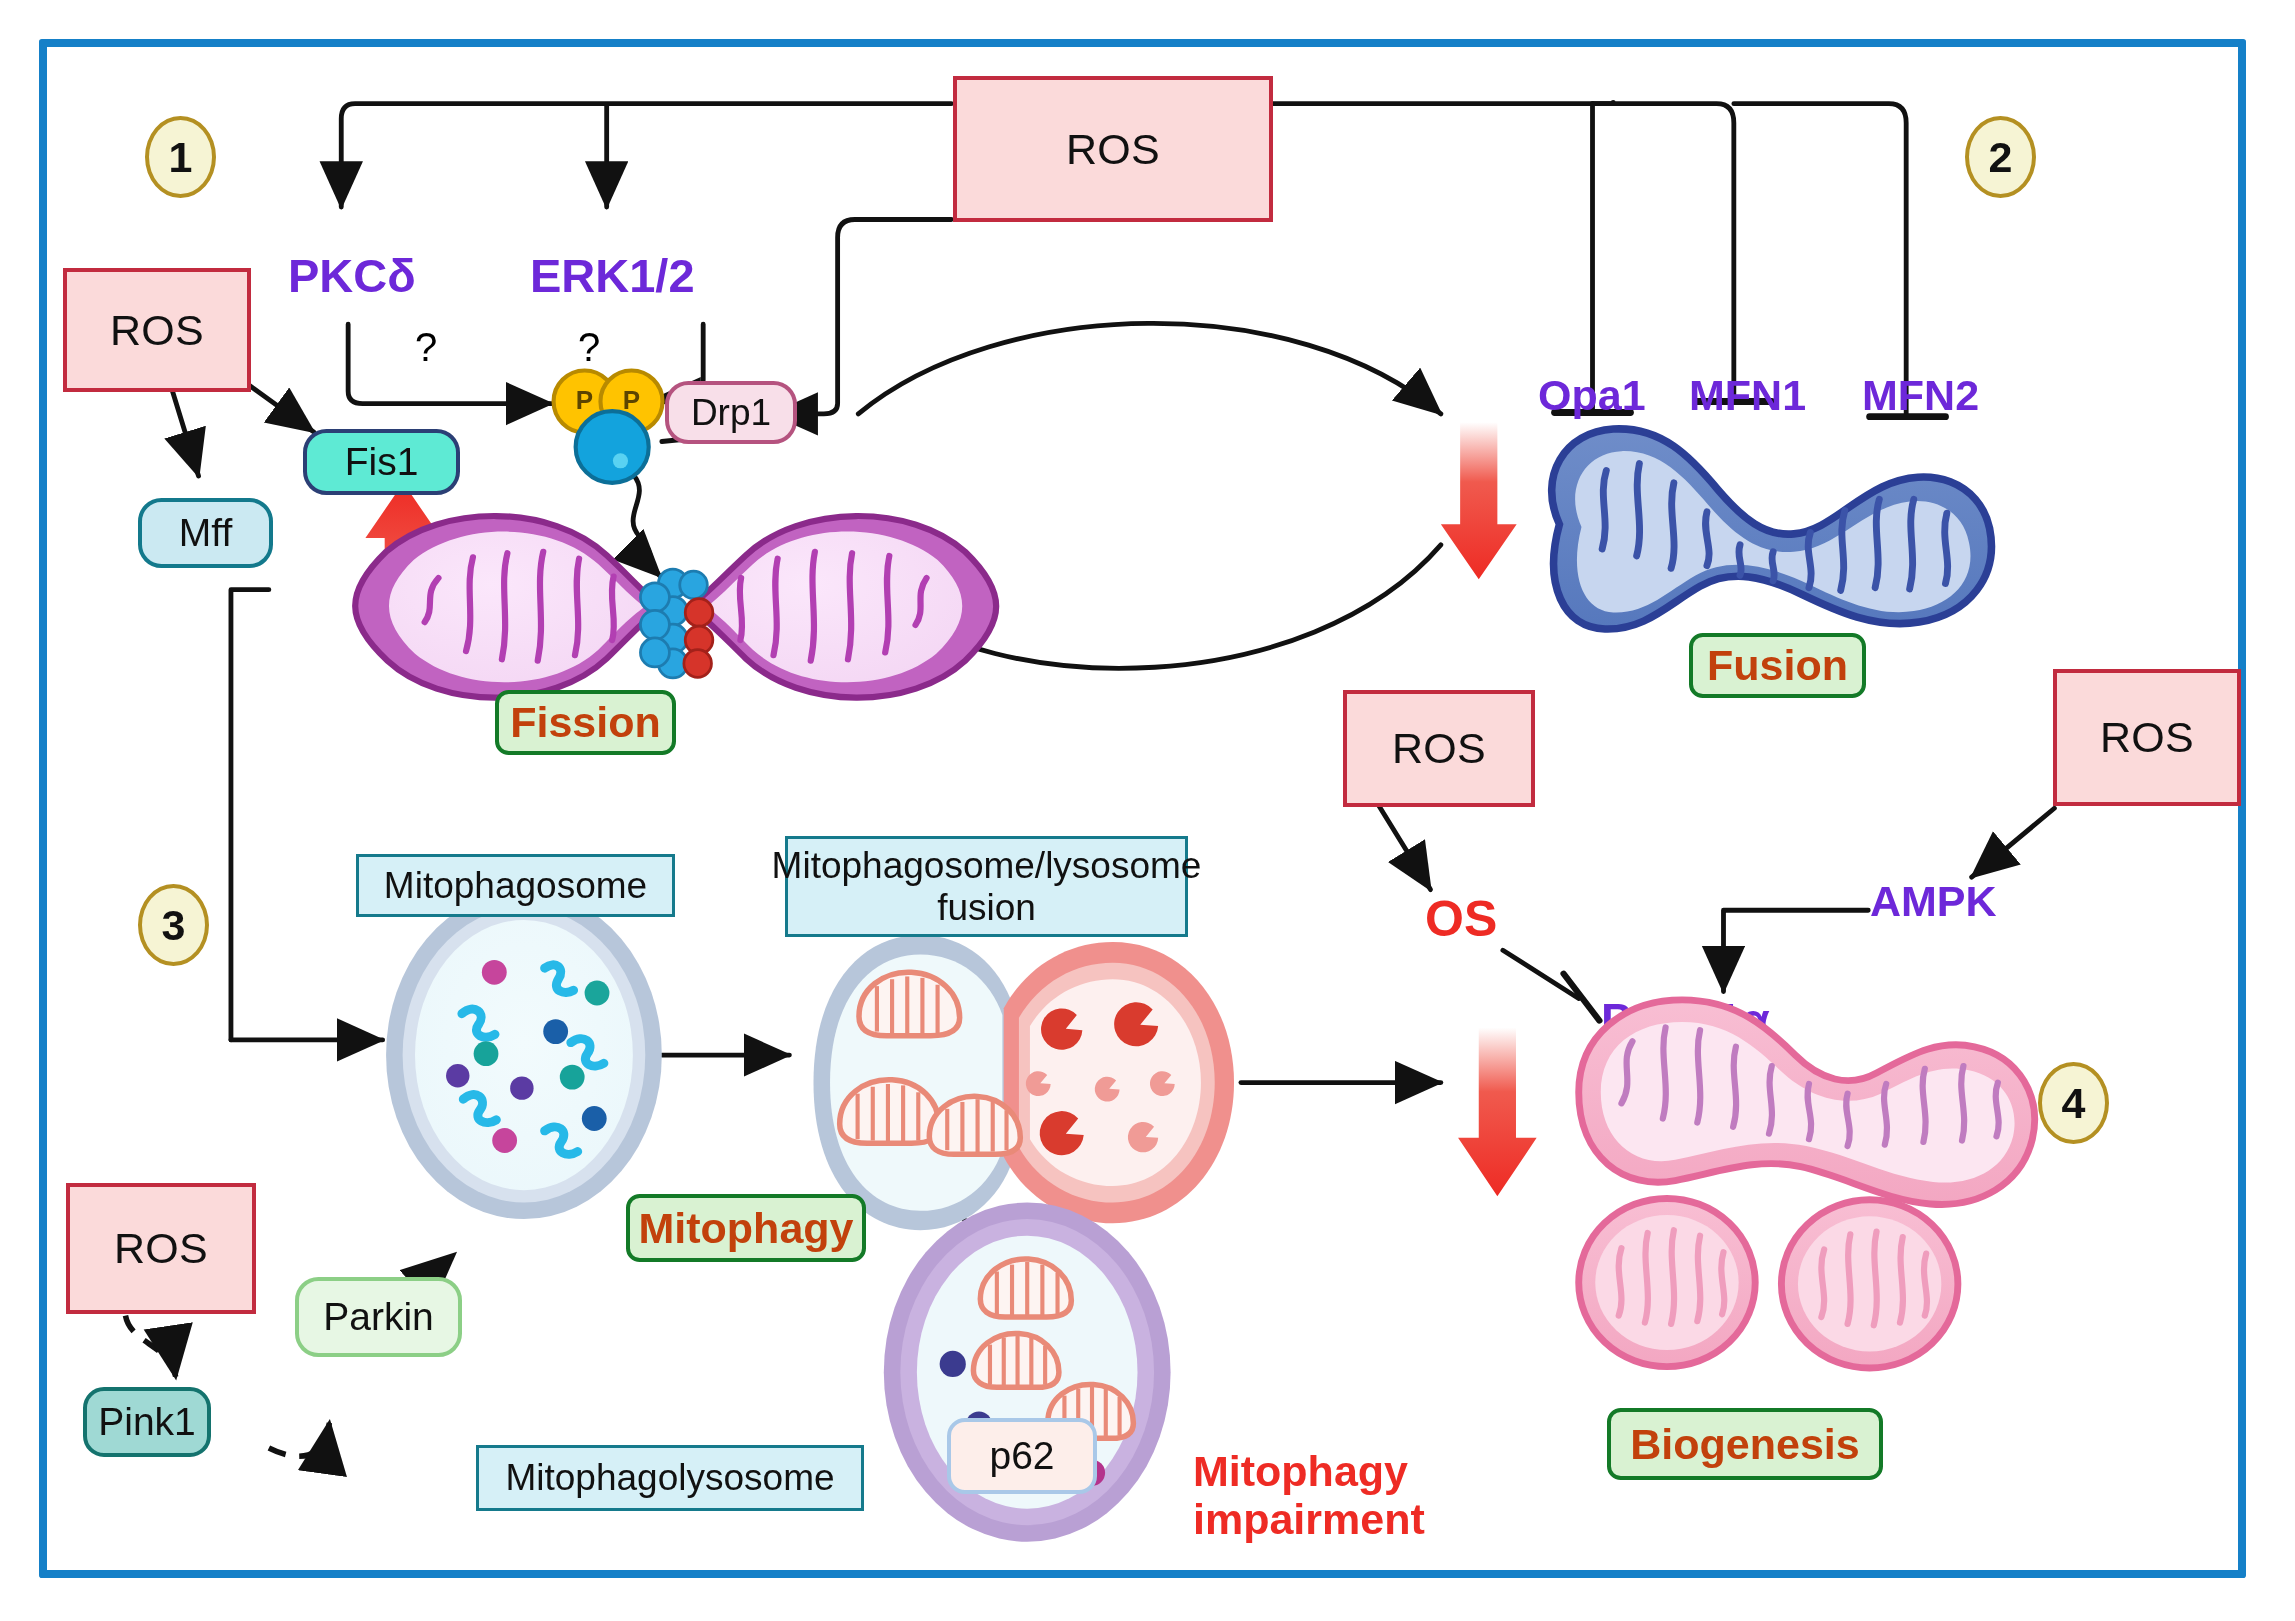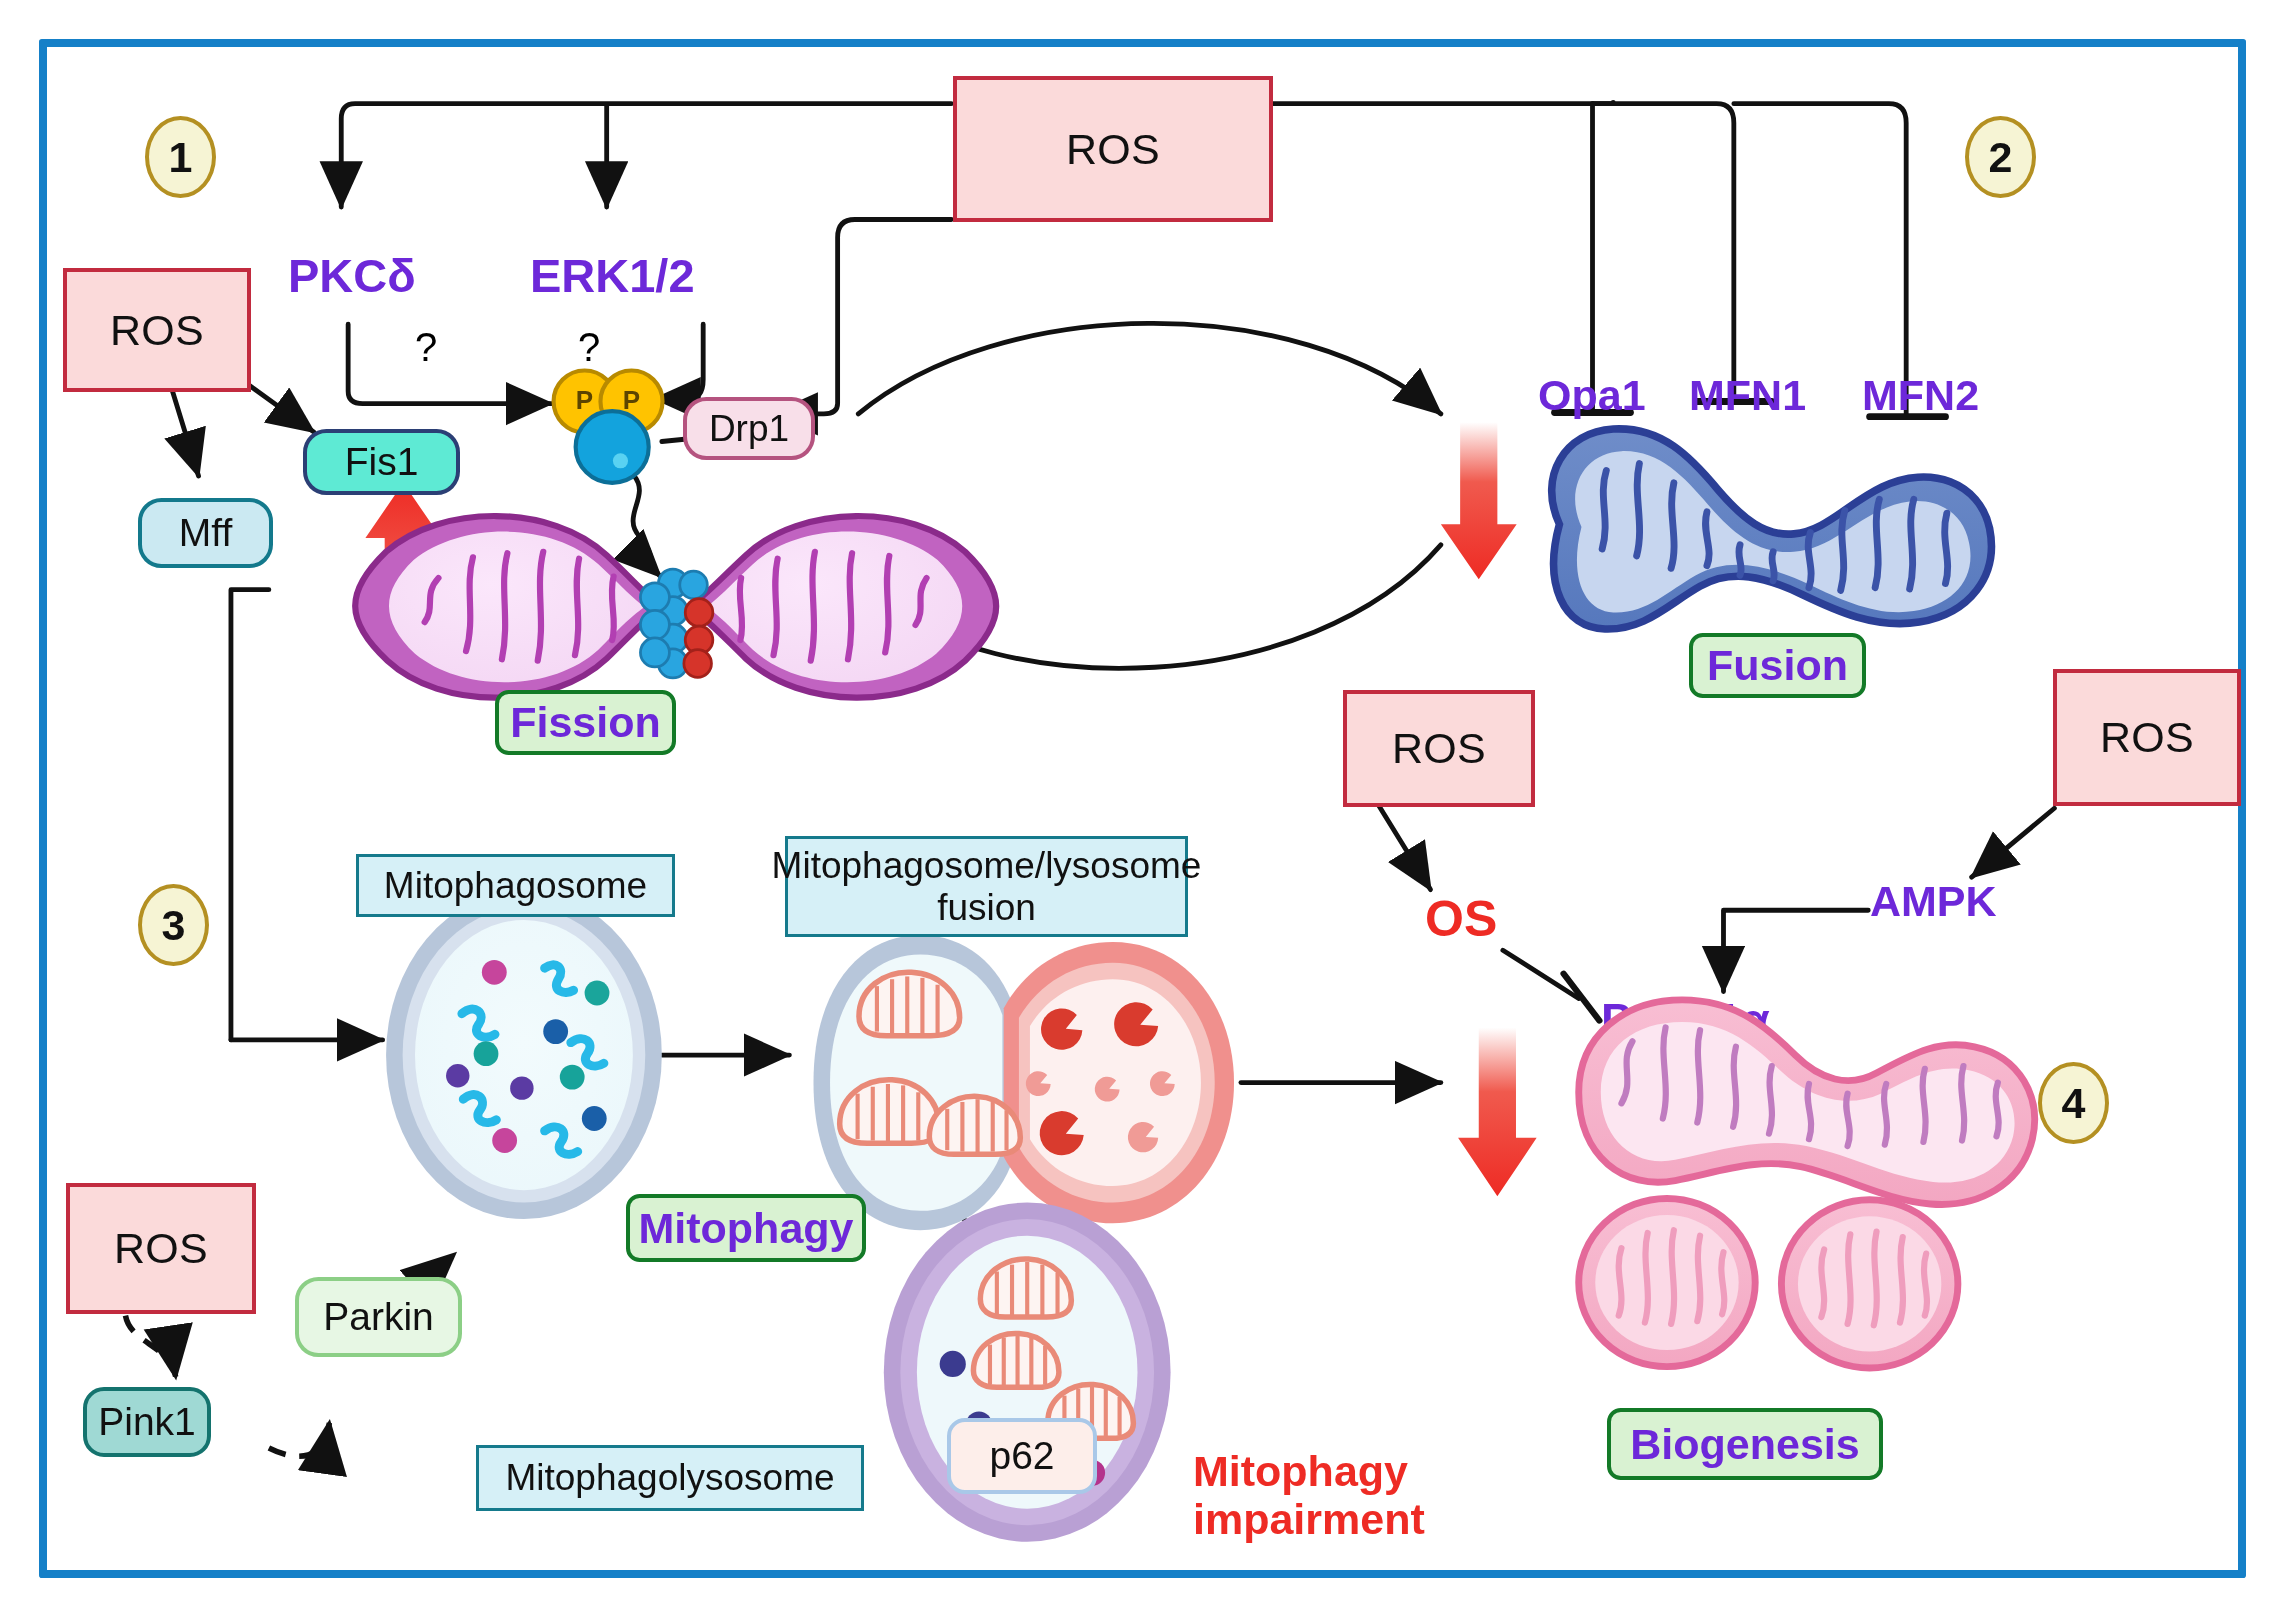--- a/index.html
+++ b/index.html
@@ -30,21 +30,21 @@
   .fis1{background:#5eead4;border:4.1px solid #2b3f75;font-size:39px;color:#111;}
   .mff{background:#cbe9f2;border:4.1px solid #13798c;font-size:39px;color:#111;}
   .pink1{background:#9fd9d4;border:4.1px solid #14736e;font-size:39px;color:#111;}
   .parkin{background:#e7f7e4;border:4.1px solid #8ccf86;font-size:39px;color:#111;}
   .drp1{background:#f8dfe9;border:4.1px solid #b5537f;font-size:37px;color:#111;}
   .p62{background:#fdeeea;border:4.1px solid #a9c8e8;font-size:39px;color:#111;border-radius:18px;}
 
   .label-cyan{background:#d6f0f7;border:3.4px solid #157a8c;font-size:37px;color:#111;
               line-height:1.12;padding:4.1px 6.9px;}
   .label-green{background:#d9f2d2;border:4.8px solid #137a27;border-radius:13.8px;
-               font-size:43px;font-weight:bold;color:#6d28d9;}
+               font-size:43px;font-weight:bold;color:#c2410c;}
 
   .plain-bold{position:absolute;font-weight:bold;color:#6d28d9;}
   .red-text{color:#ee2b24;font-weight:bold;}
 
   .badge{position:absolute;width:63px;height:74px;border-radius:50%;
          background:#f6f4d4;border:4.1px solid #b49022;display:flex;
          align-items:center;justify-content:center;font-size:43px;font-weight:bold;color:#111;}
 
   .qmark{position:absolute;font-size:40px;color:#000;font-weight:normal;}
 </style>
@@ -377,21 +377,21 @@
 
   <div style="position:absolute;left:572px;top:383px;width:25px;height:34px;
               display:flex;align-items:center;justify-content:center;font-size:26px;
               font-weight:bold;color:#5c4400;">P</div>
   <div style="position:absolute;left:619px;top:383px;width:25px;height:34px;
               display:flex;align-items:center;justify-content:center;font-size:26px;
               font-weight:bold;color:#5c4400;">P</div>
 
   <div class="node rounded-chip fis1" style="left:303px;top:429px;width:157px;height:66px;">Fis1</div>
   <div class="node rounded-chip mff" style="left:138px;top:498px;width:135px;height:70px;">Mff</div>
-  <div class="node rounded-chip drp1" style="left:665px;top:397px;width:132px;height:63px;margin-left:18px;">Drp1</div>
+  <div class="node rounded-chip drp1" style="left:665px;top:381px;width:132px;height:63px;">Drp1</div>
 
   <div class="node label-green" style="left:495px;top:690px;width:181px;height:65px;">Fission</div>
 
   <div class="plain-bold" style="left:1538px;top:371px;font-size:43px;">Opa1</div>
   <div class="plain-bold" style="left:1689px;top:371px;font-size:43px;">MFN1</div>
   <div class="plain-bold" style="left:1862px;top:371px;font-size:43px;">MFN2</div>
   <div class="node label-green" style="left:1689px;top:633px;width:177px;height:65px;">Fusion</div>
 
   <div class="node label-cyan" style="left:356px;top:854px;width:319px;height:63px;text-align:right;">Mitophagosome</div>
   <div class="node label-cyan" style="left:785px;top:836px;width:403px;height:101px;">Mitophagosome/lysosome fusion</div>

